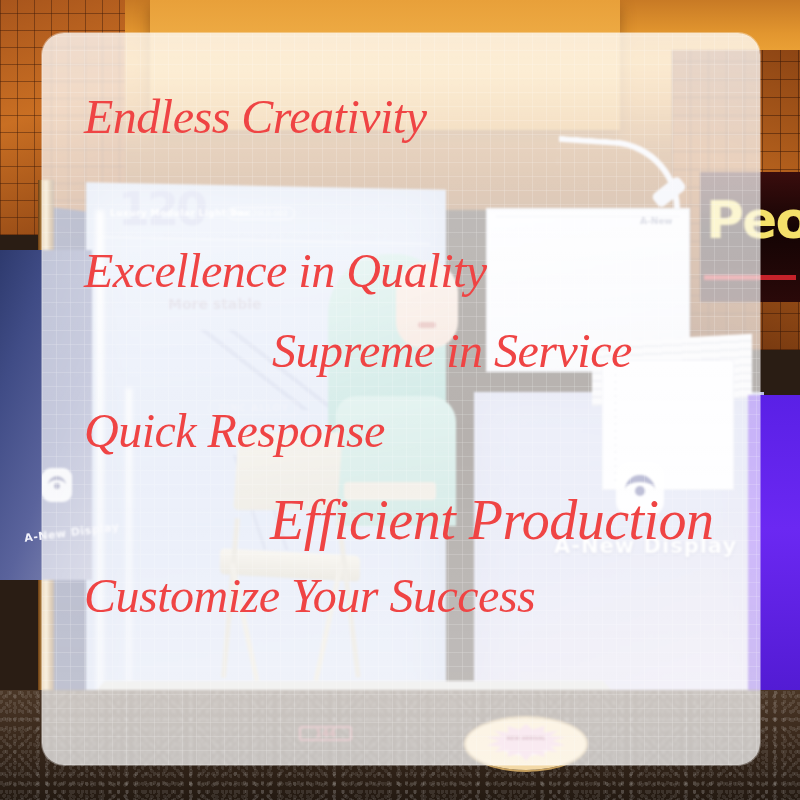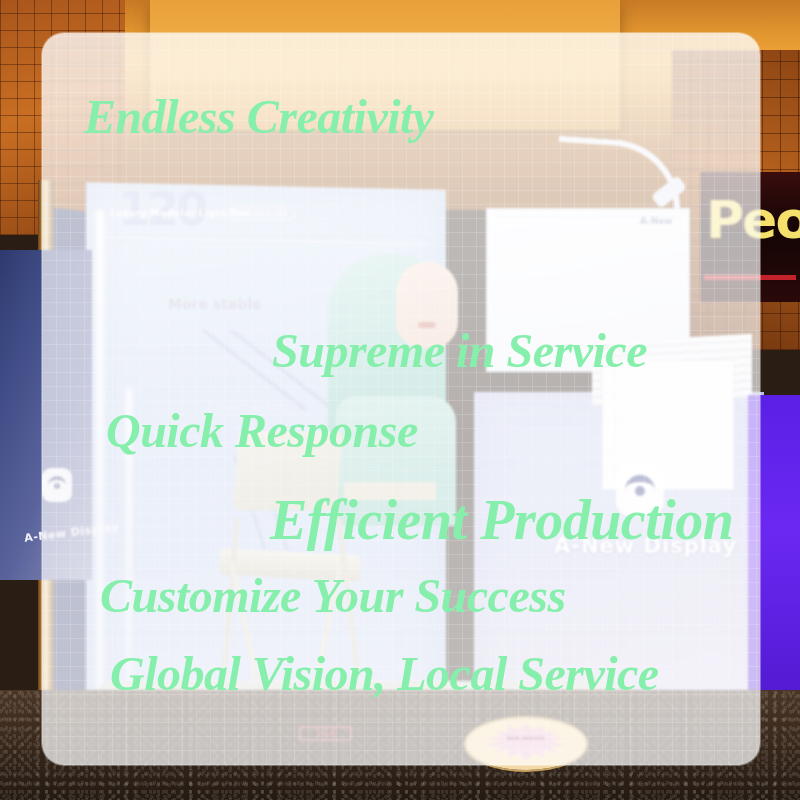--- a/index.html
+++ b/index.html
@@ -345,33 +345,33 @@
       repeating-linear-gradient(0deg,rgba(255,255,255,.30) 0 1px,transparent 1px 14px),
       repeating-linear-gradient(90deg,rgba(255,255,255,.30) 0 1px,transparent 1px 14px);
     opacity:.55;
   }
 
   
   .slogans{position:absolute;inset:0;}
   .slogan{
     position:absolute;
     font-family:"Liberation Serif","DejaVu Serif",serif;
-    font-style:italic;font-weight:bold;
-    color:#86efac;
+    font-style:italic;font-weight:normal;
+    color:#ef4444;
     white-space:nowrap;
     line-height:1;
     letter-spacing:-.5px;
   }
   .s1{left:84px; top:93px;  font-size:48px;}
   .s2{left:262px;top:168px; font-size:48px;}
   .s3{left:84px; top:247px; font-size:48px;}
   .s4{left:272px;top:327px; font-size:48px;}
-  .s5{left:84px; top:407px; font-size:48px;margin-left:22px;}
+  .s5{left:84px; top:407px; font-size:48px;}
   .s6{left:270px;top:492px; font-size:56px;}
-  .s7{left:100px; top:572px; font-size:48px;}
+  .s7{left:84px; top:572px; font-size:48px;}
   .s8{left:110px;top:650px; font-size:48px;}
 </style>
 </head>
 <body>
 
 <div class="stage">
 
   <div class="photo">
 
     <div class="ceiling"></div>
@@ -447,20 +447,20 @@
 ARRIVAL</div>
     </div>
   </div>
 
   <div class="overlay-card">
     <div class="overlay-grid"></div>
   </div>
 
   <div class="slogans">
     <div class="slogan s1">Endless Creativity</div>
+    <div class="slogan s3">Excellence in Quality</div>
     <div class="slogan s4">Supreme in Service</div>
     <div class="slogan s5">Quick Response</div>
     <div class="slogan s6">Efficient Production</div>
     <div class="slogan s7">Customize Your Success</div>
-    <div class="slogan s8">Global Vision, Local Service</div>
   </div>
 
 </div>
 
 </body></html>

